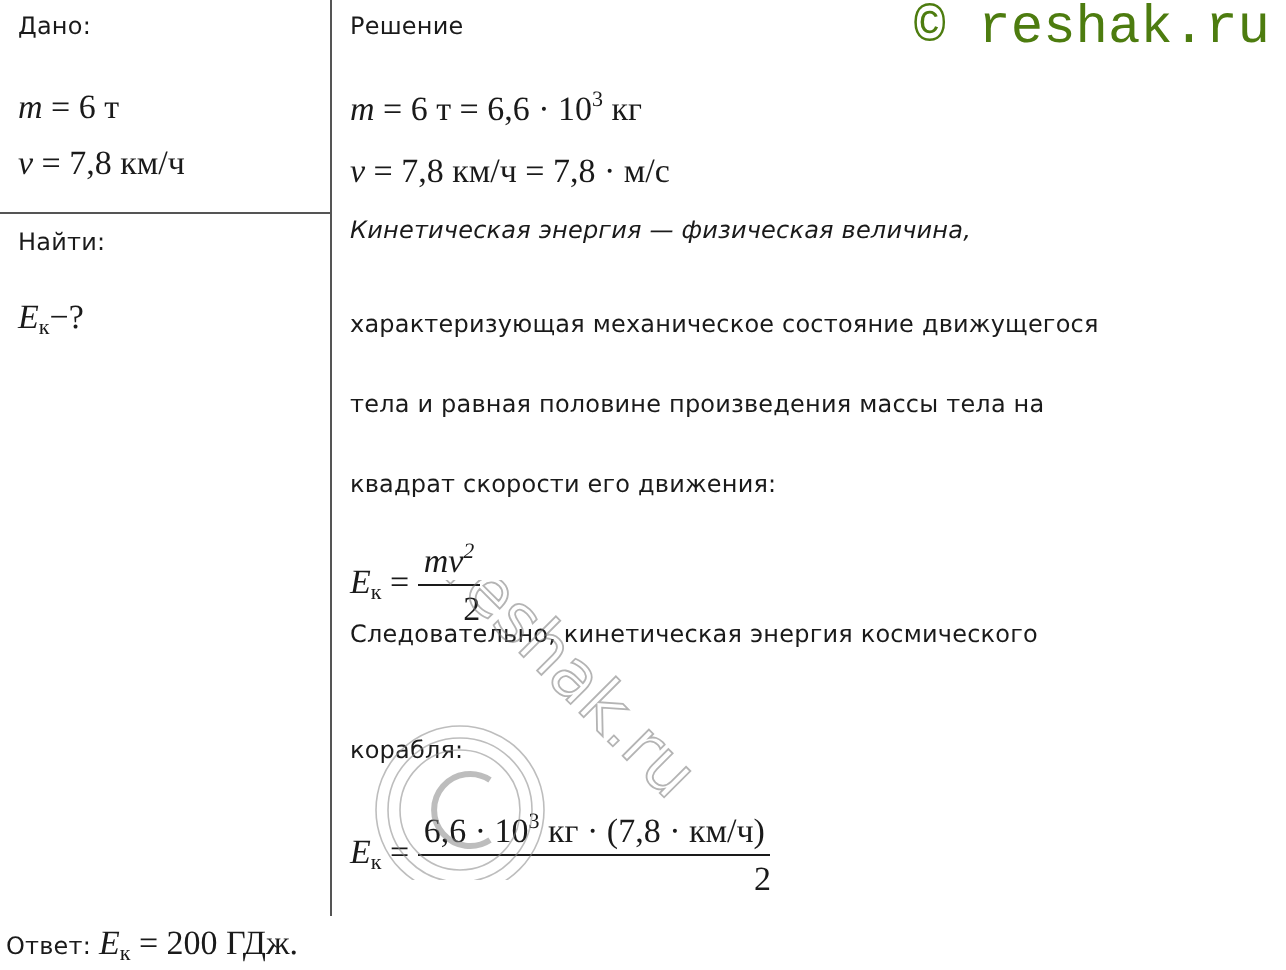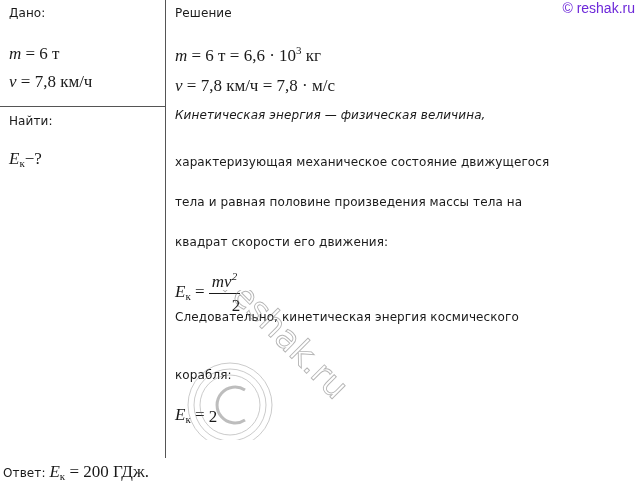--- a/index.html
+++ b/index.html
@@ -9,21 +9,21 @@
     font-family: "DejaVu Sans", sans-serif;
   }
   .sans { font-family: "DejaVu Sans", sans-serif; font-size: 12px; letter-spacing: 0.1px; }
   .math { font-family: Liberation Serif, serif; font-size: 17px; }
   .mi { font-style: italic; }
   .abs { position: absolute; white-space: nowrap; }
   .vline { position: absolute; left: 165px; top: 0; width: 1px; height: 458px; background: #555; }
   .hline { position: absolute; left: 0; top: 106px; width: 166px; height: 1px; background: #555; }
   .copyright {
     position: absolute; right: 8px; top: 0px;
-    font-family: Liberation Sans, sans-serif; font-size: 14px; color: #6d28d9;
+    font-family: Liberation Mono, monospace; font-size: 27px; color: #4d7c0f;
   }
   sub { font-size: 11px; vertical-align: -3px; font-style: normal; }
   sup { font-size: 11px; vertical-align: 7px; }
   .frac { display: inline-block; vertical-align: middle; text-align: right; }
   .frac .num { display: block; padding: 0 3px 1px 3px; border-bottom: 1px solid #1a1a1a; }
   .frac .den { display: block; padding-top: 2px; }
   .watermark {
     position: absolute; left: 175px; top: 290px; width: 190px; height: 150px;
     pointer-events: none; opacity: 0.55;
   }
@@ -63,21 +63,21 @@
 <div class="abs sans" style="left:175px; top:235px;">квадрат скорости его движения:</div>
 
 <div class="abs math" style="left:175px; top:270px;">
   <span class="mi">E</span><sub>к</sub><span> = </span><span class="frac"><span class="num mi"><span>mv</span><sup>2</sup></span><span class="den">2</span></span>
 </div>
 
 <div class="abs sans" style="left:175px; top:310px;">Следовательно, кинетическая энергия космического</div>
 <div class="abs sans" style="left:175px; top:368px;">корабля:</div>
 
 <div class="abs math" style="left:175px; top:405px;">
-  <span class="mi">E</span><sub>к</sub><span> = </span><span class="frac"><span class="den">2</span></span>
+  <span class="mi">E</span><sub>к</sub><span> = </span><span class="frac"><span class="num"><span>6,6 · 10</span><sup>3</sup><span> кг · (7,8 · км/ч)</span></span><span class="den">2</span></span>
 </div>
 
 <div class="abs" style="left:3px; top:462px;">
   <span class="sans">Ответ: </span><span class="math"><span class="mi">E</span><sub>к</sub><span> = 200 ГДж.</span></span>
 </div>
 
 <svg class="watermark" viewBox="0 0 190 150">
   <g fill="none" stroke="#888" stroke-width="0.8">
     <circle cx="55" cy="115" r="42"></circle>
     <circle cx="55" cy="115" r="36"></circle>

